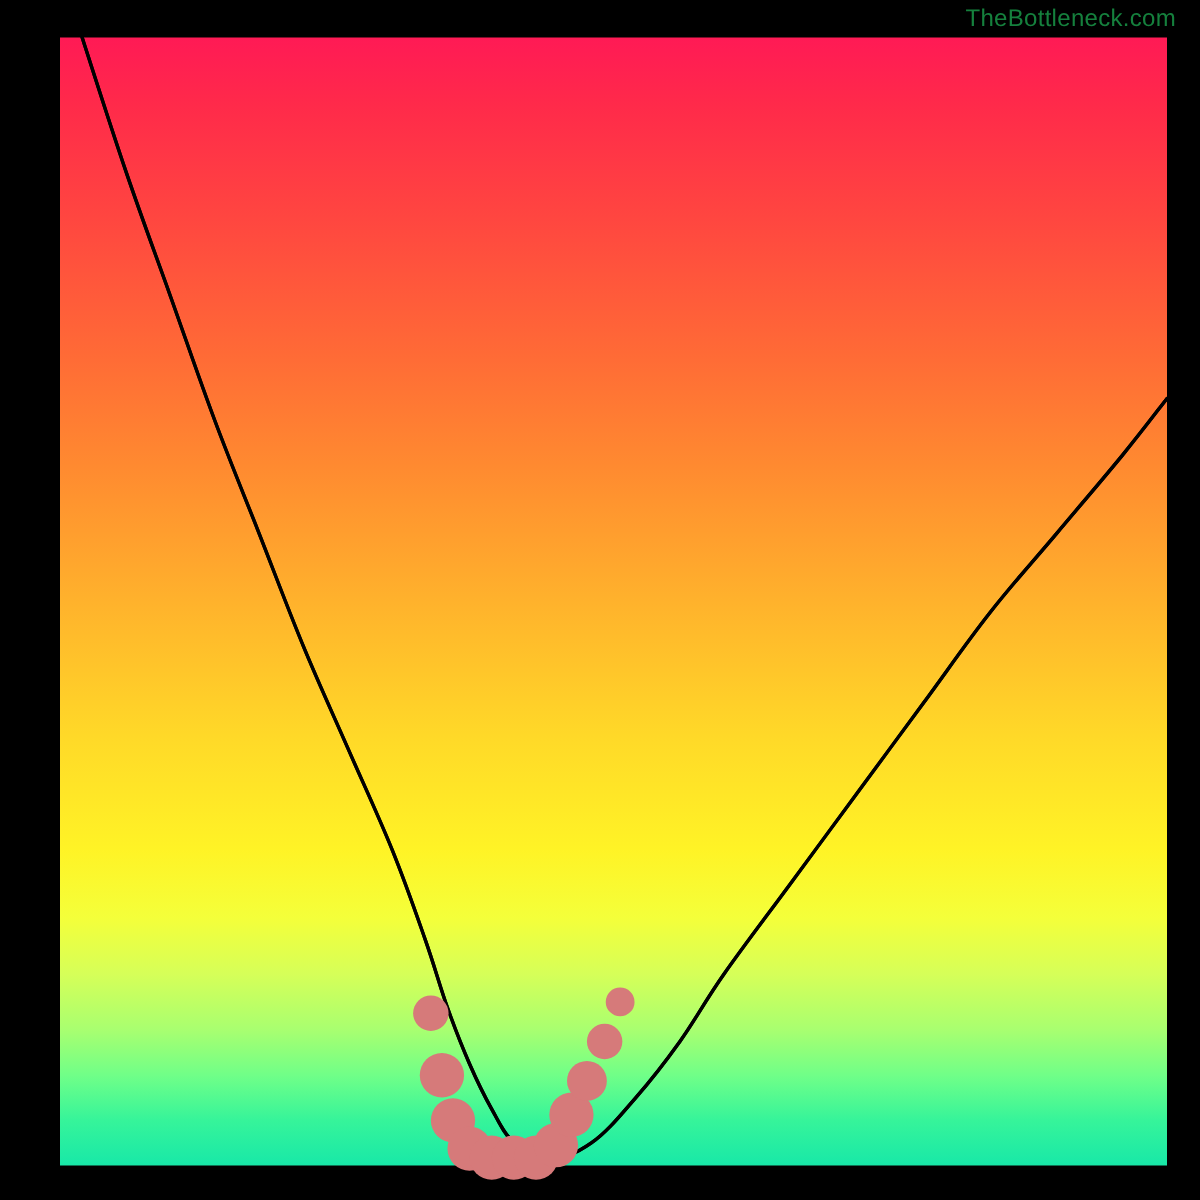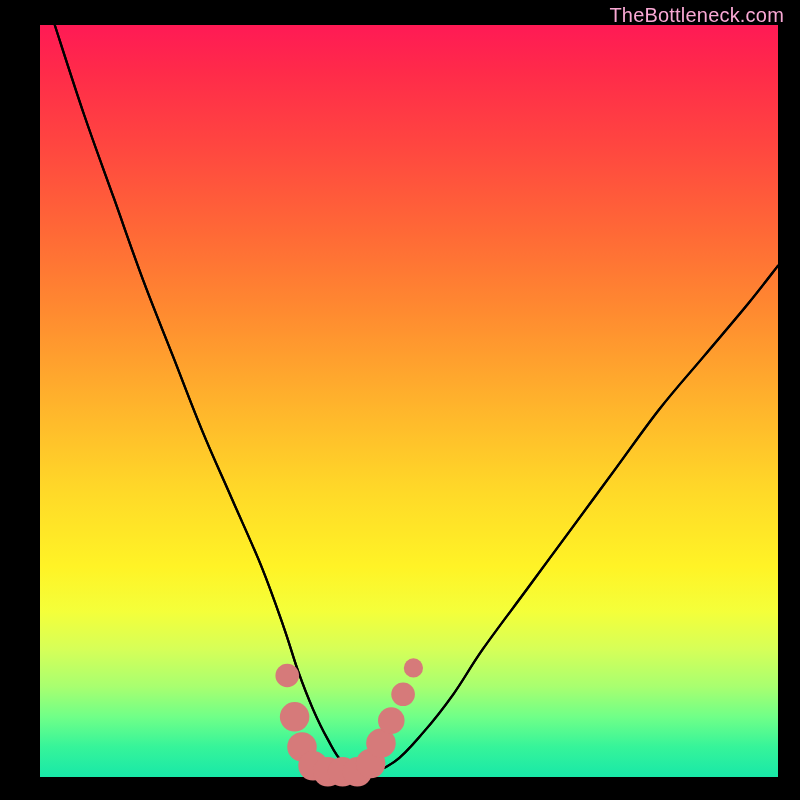--- a/index.html
+++ b/index.html
@@ -40,22 +40,22 @@
       #70ff88 92%,
       #36f49a 96%,
       #18e8a8 100%
     );
   }
   .watermark {
     position: absolute;
     top: 4px;
     right: 16px;
     font-family: Arial, Helvetica, sans-serif;
-    font-size: 20px;
-    color: #f9a8d4;
+    font-size: 16px;
+    color: #15803d;
     font-weight: 400;
     letter-spacing: 0.2px;
   }
   svg.curve {
     position: absolute;
     left: 0;
     top: 0;
     width: 738px;
     height: 752px;
     overflow: visible;

